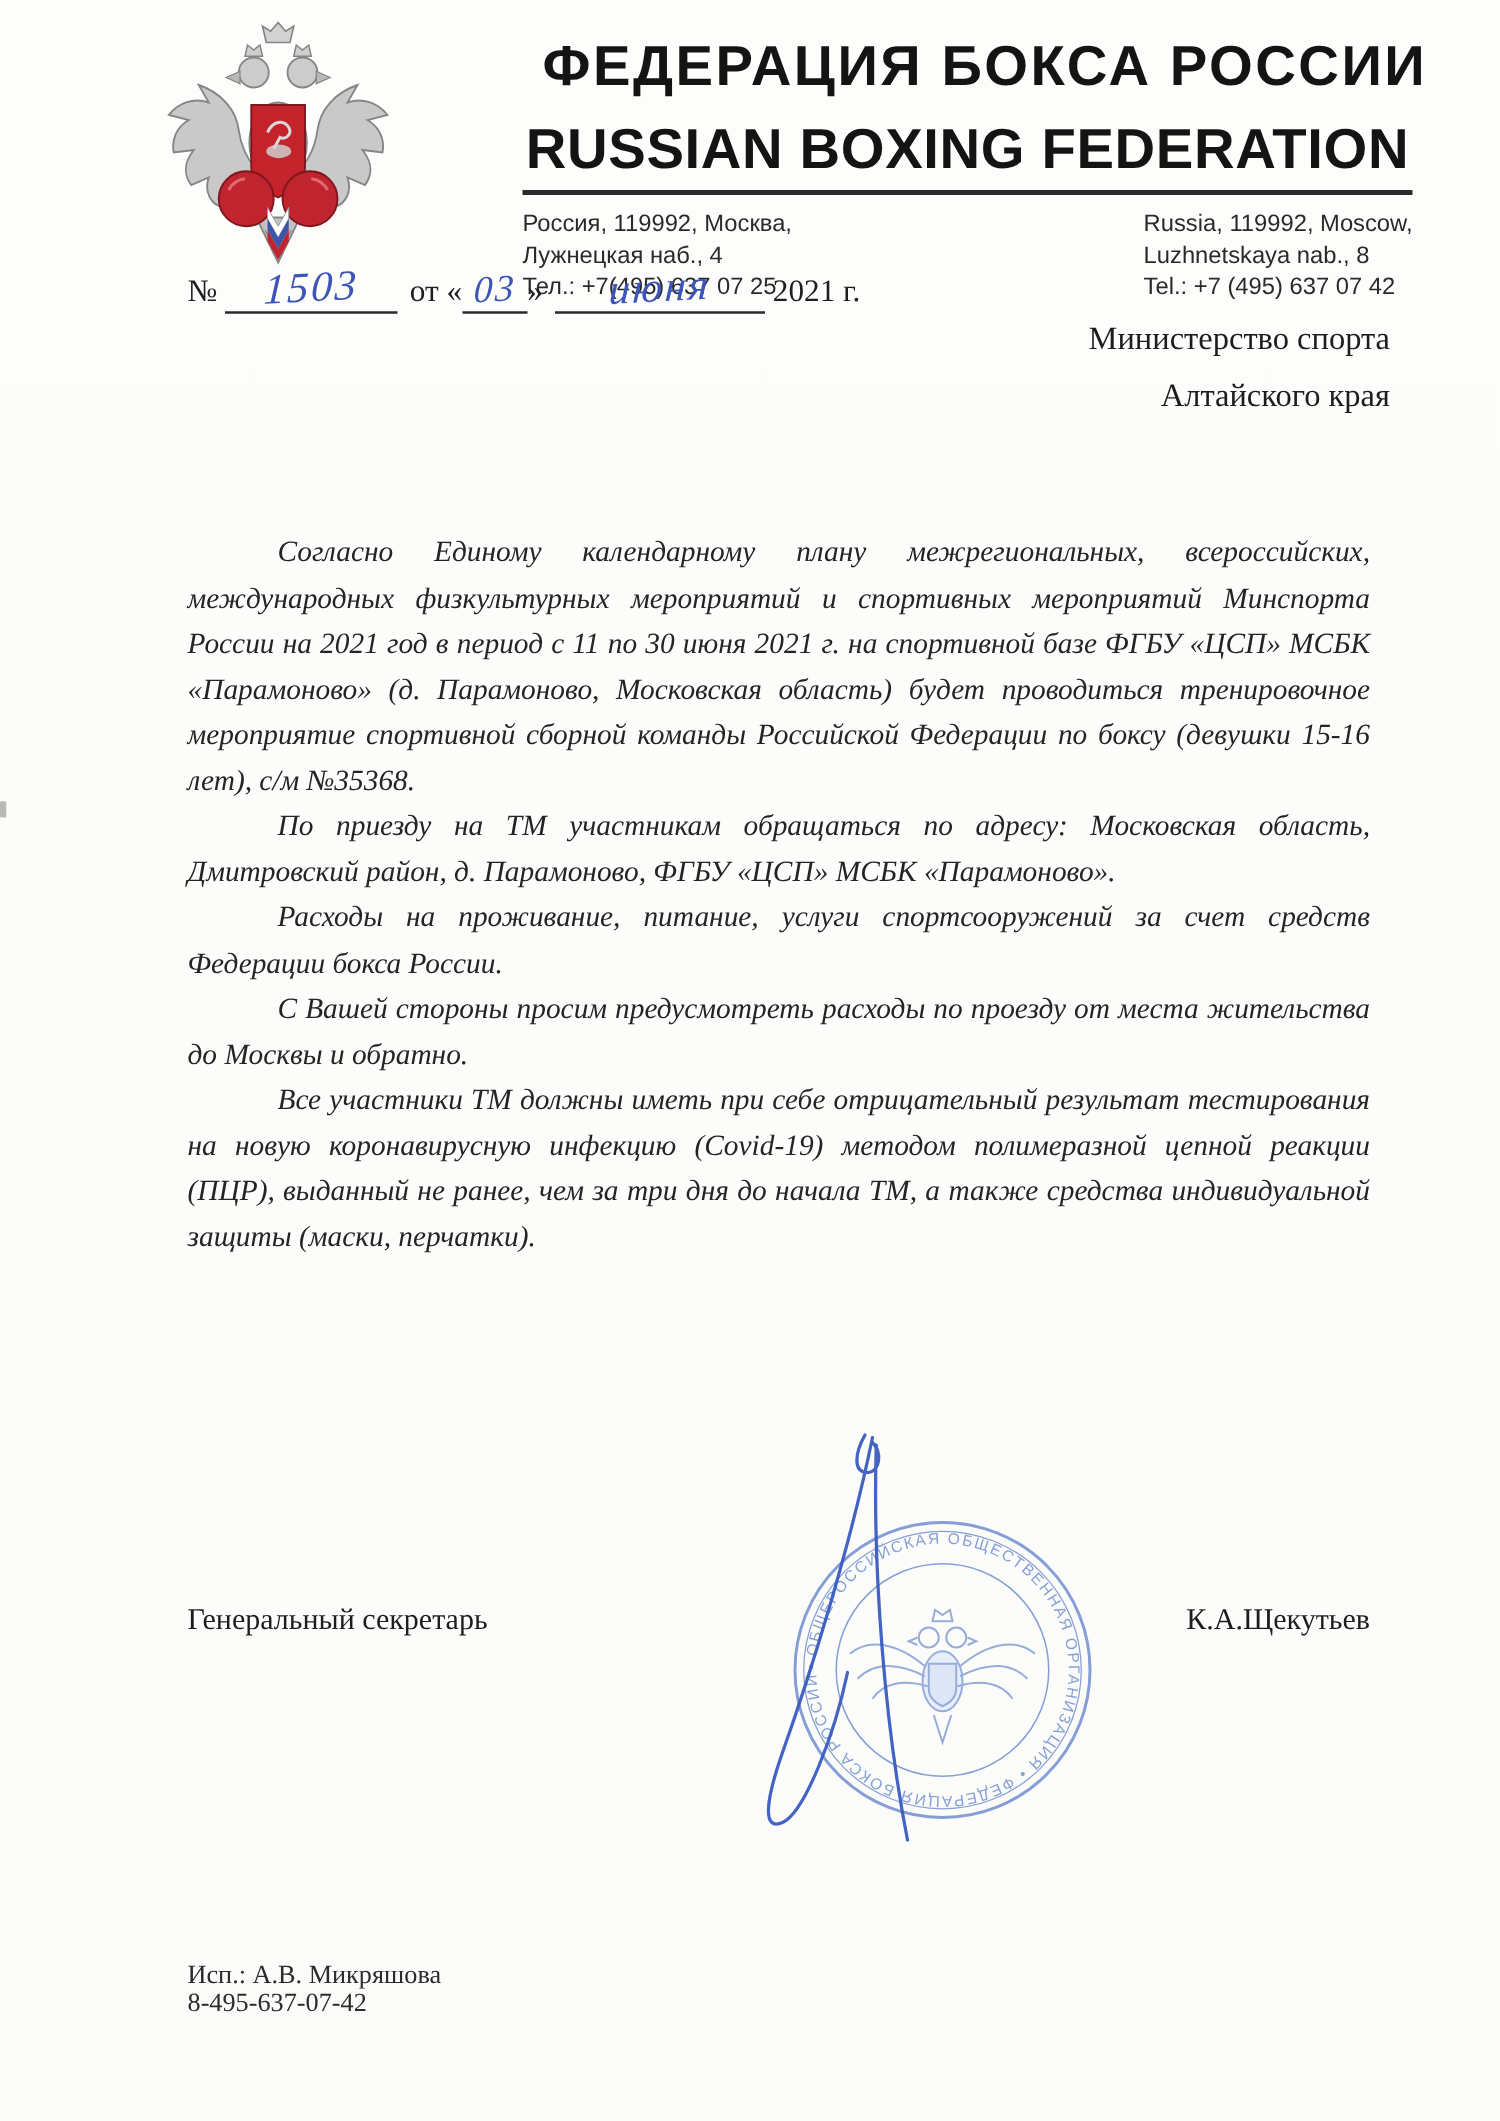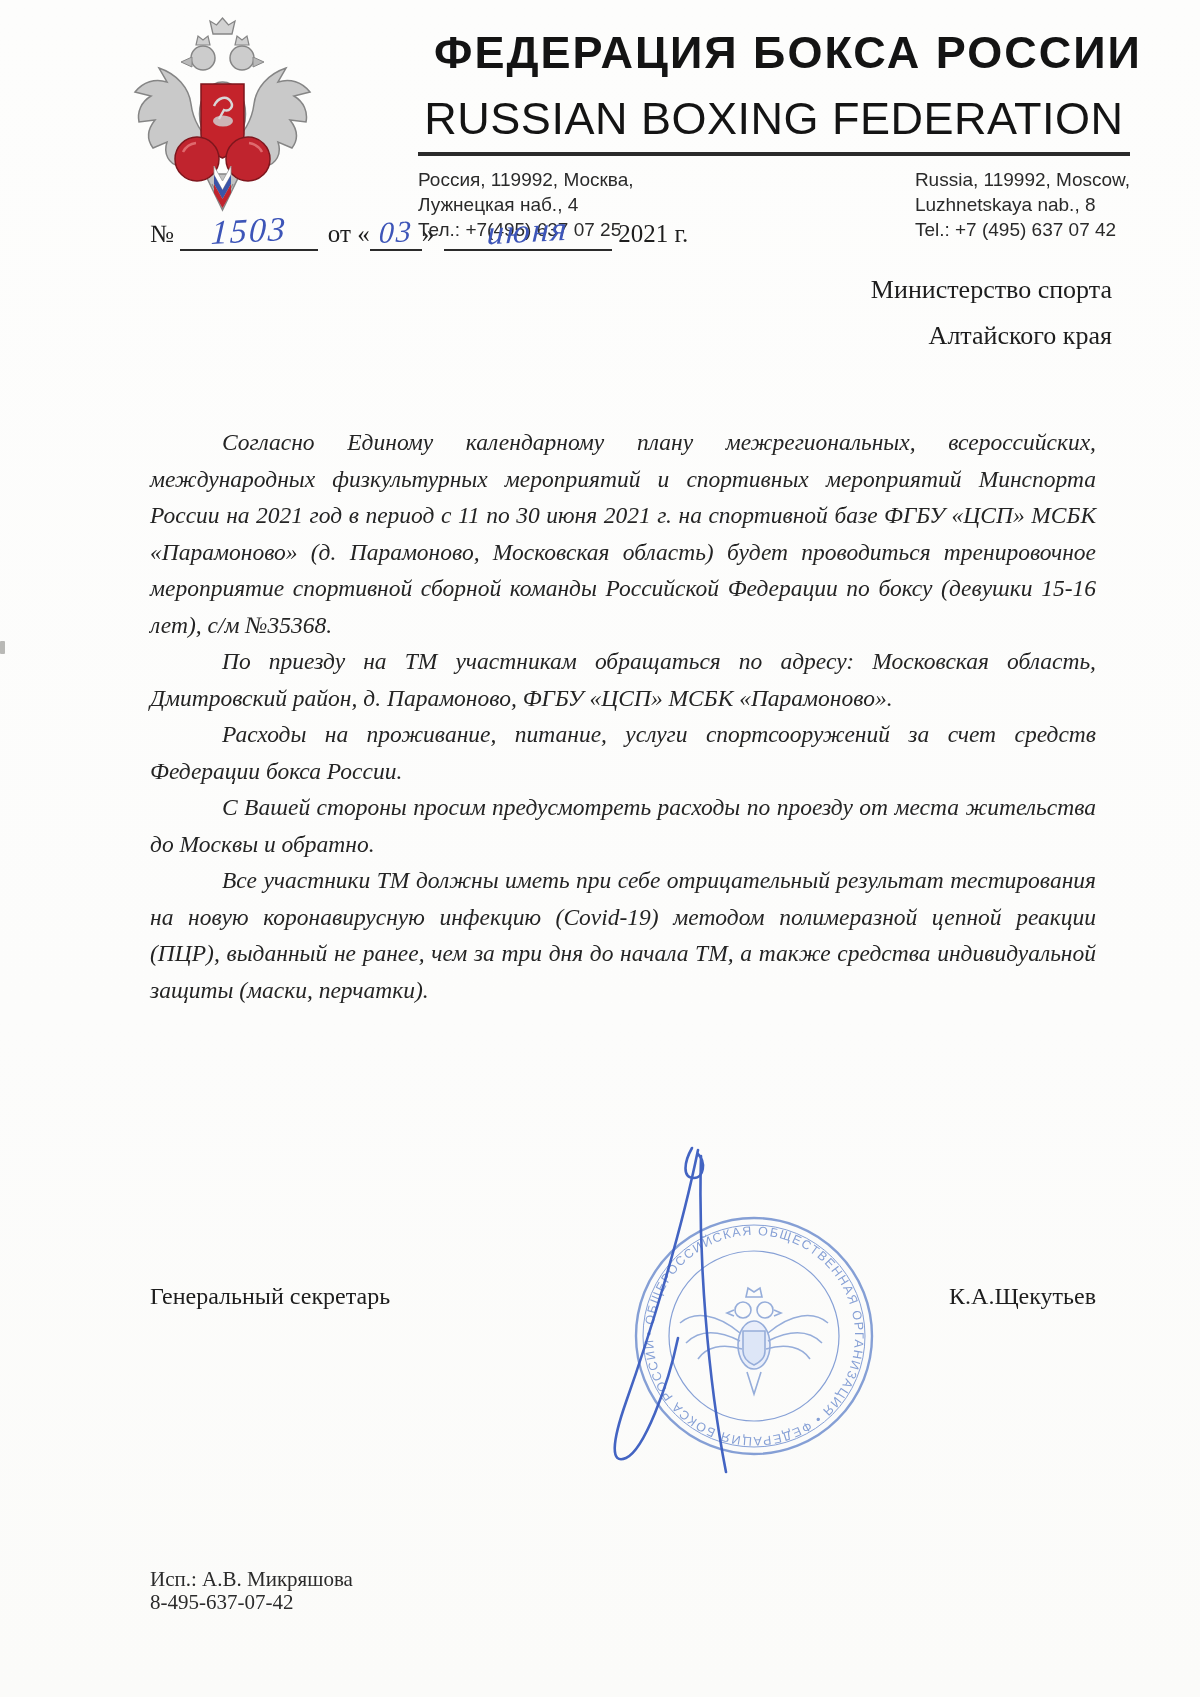--- a/index.html
+++ b/index.html
@@ -6,36 +6,36 @@
   .page{
     position:relative; width:1200px; height:1697px; overflow:hidden;
     background:linear-gradient(180deg,#fdfdfc 0%,#fcfcfb 60%,#fbfbf9 100%);
     font-family:"Liberation Serif", serif; color:#222222;
   }
   
   .logo{position:absolute; top:8px; left:115px; width:215px; height:205px;}
   .head-right{position:absolute; top:12px; left:418px; width:712px; text-align:center;
     font-family:"Liberation Sans", sans-serif; color:#141414;}
   .title-ru{margin:16px; font-size:45px; font-weight:700; letter-spacing:2px; line-height:1.1; white-space:nowrap;}
-  .title-en{margin:0; font-size:45px; font-weight:400; letter-spacing:0.5px; line-height:1.1; white-space:nowrap;}
+  .title-en{margin:0; font-size:45px; font-weight:700; letter-spacing:0.5px; line-height:1.1; white-space:nowrap;}
   .head-rule{height:4px; background:#2b2b2b; margin-top:9px;}
   .addresses{display:flex; justify-content:space-between; margin-top:11px; text-align:left;
     font-weight:400; font-size:19px; line-height:25px; color:#2a2a2a;}
   
   .ref-line{position:absolute; top:214px; left:150px; display:flex; align-items:flex-end; font-size:25px; color:#1e1e1e;}
   .ref-label{padding-bottom:3px; white-space:pre;}
   .slot{display:inline-block; border-bottom:2px solid #2b2b2b; text-align:center; padding-bottom:1px;}
   .slot .hand{display:inline-block; font-style:italic; color:#3d55b8; font-size:34px; line-height:1;
     letter-spacing:2px; transform:rotate(-3deg) skewX(-6deg);}
   .slot-num{width:138px; margin:0 10px 0 6px;}
   .slot-day{width:52px;}
   .slot-day .hand{font-size:30px;}
   .slot-month{width:168px; margin:0 6px 0 10px;}
   
-  .recipient{position:absolute; top:267px; right:88px; text-align:right; font-size:26px; line-height:46px; color:#1d1d1d;}
+  .recipient{position:absolute; top:248px; right:88px; text-align:right; font-size:26px; line-height:46px; color:#1d1d1d;}
   
   .body{position:absolute; top:424px; left:150px; width:946px; font-size:23.5px; line-height:36.5px;
     text-align:justify; color:#242424;}
   .body p{margin:0; text-indent:72px;font-style:italic;}
   
   .sig-row{position:absolute; top:1283px; left:150px; width:946px; display:flex; justify-content:space-between;
     font-size:24px; color:#1d1d1d;gap:32px;}
   
   .stamp{position:absolute; top:1212px; left:630px; width:248px; height:248px; opacity:0.93;}
   .sig-ink{position:absolute; top:1118px; left:560px; width:360px; height:385px; pointer-events:none;}

